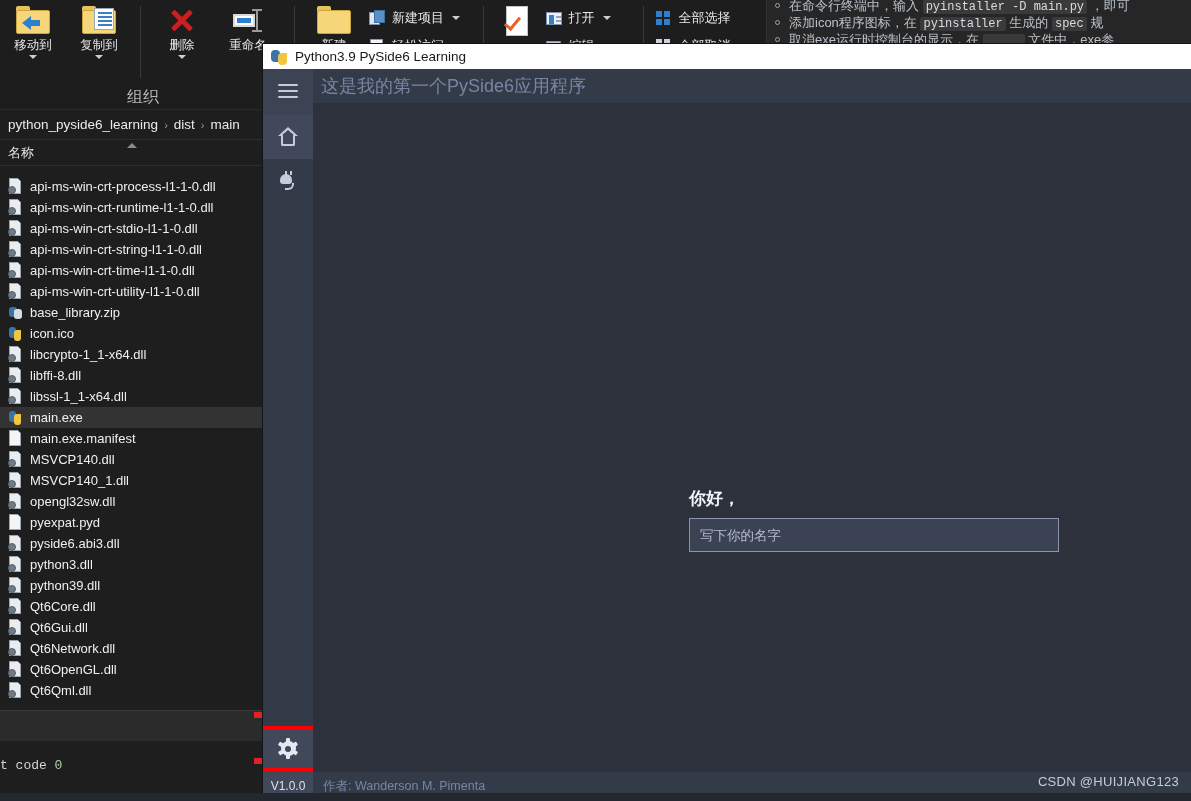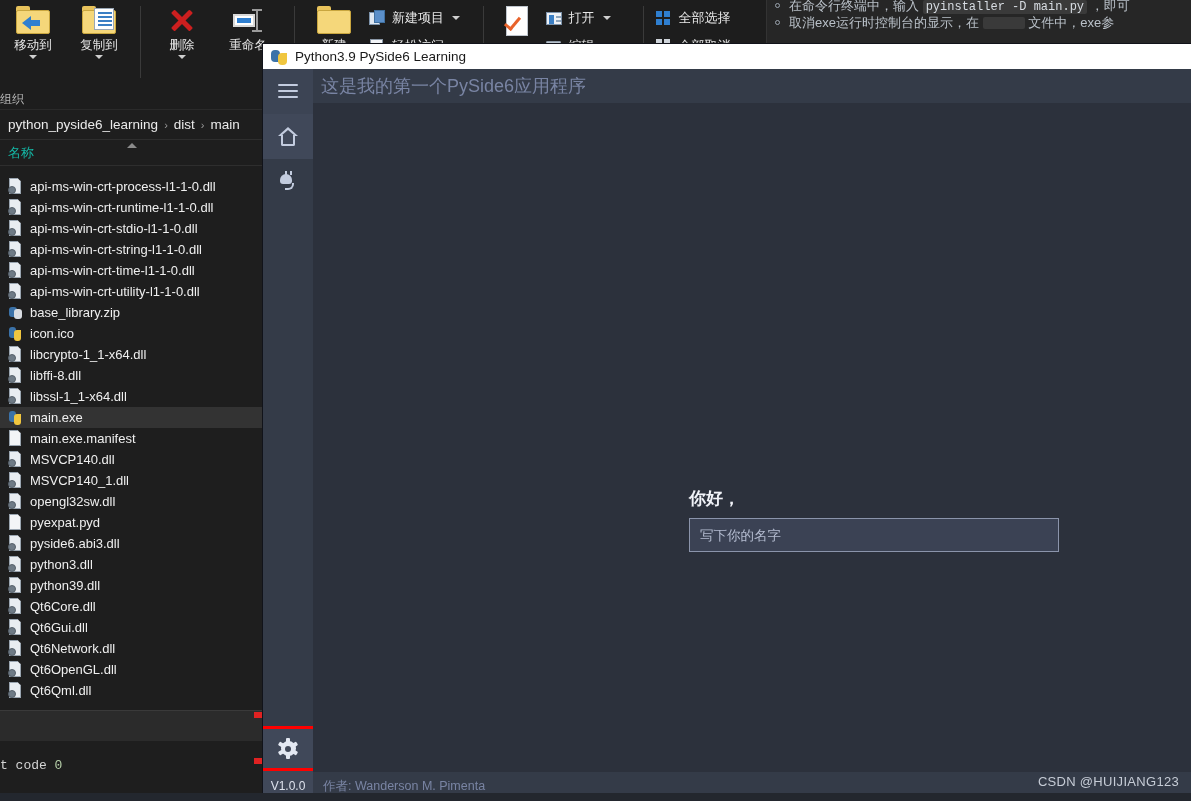--- a/index.html
+++ b/index.html
@@ -66,22 +66,22 @@
   .rb-col { display: flex; flex-direction: column; justify-content: flex-start;
             padding-top: 6px; gap: 4px; }
   .rb-small { display: flex; align-items: center; gap: 6px; height: 24px; padding: 0 4px; }
   .rb-small .lbl { color: #e8e8e8; font-size: 13px; white-space: nowrap; }
   .rb-small .caret-s {
     width: 0; height: 0; border-left: 4px solid transparent;
     border-right: 4px solid transparent; border-top: 4px solid #cfcfcf;
     margin-left: 2px;
   }
   .group-label {
-    position: absolute; bottom: 2px; width: 100%; 
-    color: #b8b8b8; font-size: 12px;
+    position: absolute; bottom: 2px; width: 100%; text-align: center;
+    color: #b8b8b8; font-size: 16px;
   }
   .grp-wrap { position: relative; height: 110px; }
 
   
   .ic { position: relative; display: inline-block; }
   .ic-folder { width: 34px; height: 28px; }
   .ic-folder .tab  { position:absolute; left:0; top:0; width:14px; height:5px;
                      background:#e8c35c; border-radius:2px 2px 0 0; }
   .ic-folder .body { position:absolute; left:0; top:4px; width:34px; height:24px;
                      background:#f5d77a; border:1px solid #c9a63f; border-radius:2px; }
@@ -138,21 +138,21 @@
     display:flex; align-items:center; padding-left:8px; gap:6px;
   }
   .crumb { color:#eaeaea; font-size:13.5px; }
   .crumb-sep { color:#9a9a9a; font-size:11px; }
 
   
   .colhdr {
     position:absolute; left:0; top:140px; width:766px; height:26px;
     background:#1e1e1e; border-bottom:1px solid #2e2e2e;
   }
-  .colhdr .name { position:absolute; left:8px; top:4px; color:#14b8a6; font-size:13px; }
+  .colhdr .name { position:absolute; left:8px; top:4px; color:#e5e5e5; font-size:13px; }
   .colhdr .sortcaret {
     position:absolute; left:127px; top:3px; width:0;height:0;
     border-left:5px solid transparent; border-right:5px solid transparent;
     border-bottom:5px solid #8b8b8b;
   }
   
   .filelist {
     position:absolute; left:0; top:166px; width:264px; height:544px;
     background:#1e1e1e; overflow:hidden;
   }
@@ -332,20 +332,28 @@
 
   <div class="bg-editor">
     <div class="doc-line l1">
       <span class="bullet"></span>
       <span>在命令行终端中，输入</span>
       <code>pyinstaller -D main.py</code>
       <span>，即可</span>
     </div>
     <div class="doc-line">
       <span class="bullet"></span>
+      <span>添加icon程序图标，在</span>
+      <code>pyinstaller</code>
+      <span>生成的</span>
+      <code>spec</code>
+      <span>规</span>
+    </div>
+    <div class="doc-line">
+      <span class="bullet"></span>
       <span>取消exe运行时控制台的显示，在</span>
       <span class="blankbox"></span>
       <span>文件中，exe参</span>
     </div>
   </div>
 
   <div class="explorer">
 
     <div class="ribbon">
       <div class="ribbon-inner">

